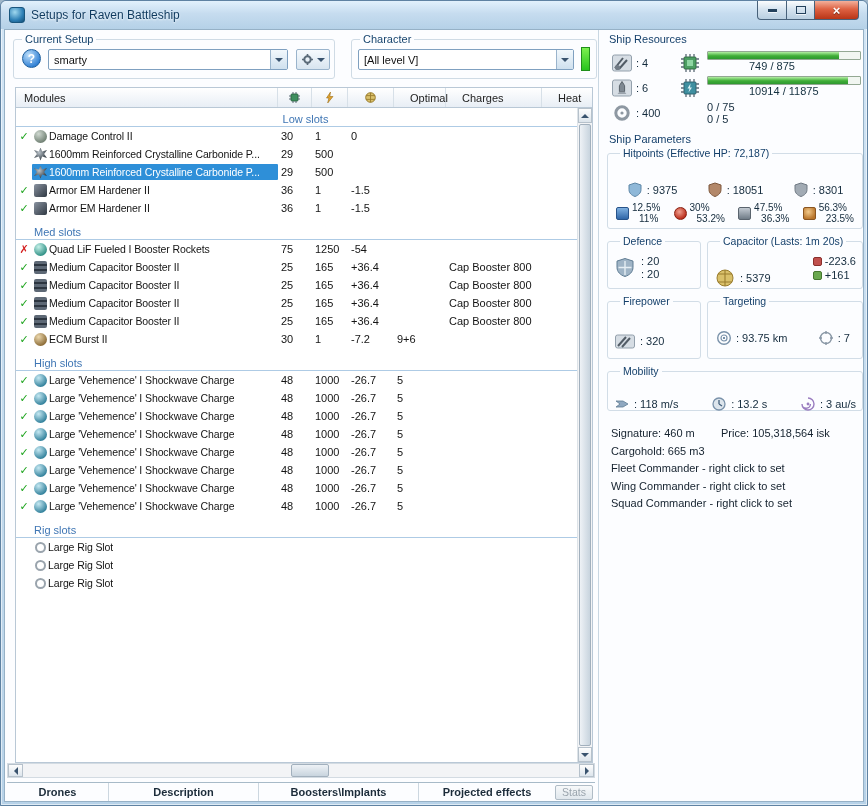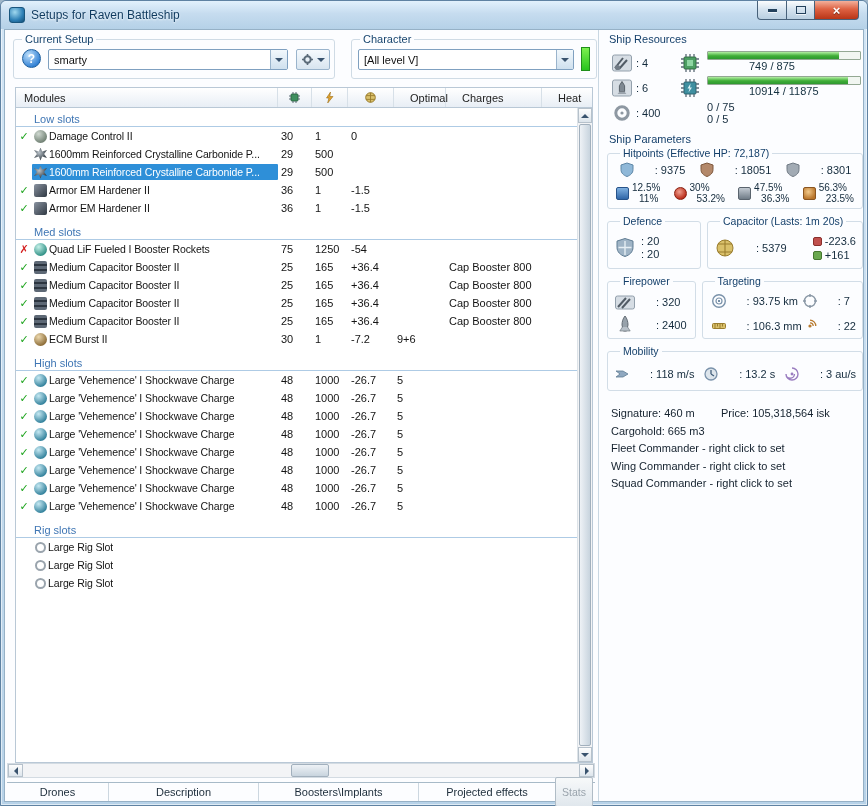--- a/index.html
+++ b/index.html
@@ -39,21 +39,21 @@
   
   .modules-area{position:absolute;left:10px;top:57px;width:578px;height:676px;border:1px solid #b9c8d6;background:#c4b5fd;}
   .thead{position:absolute;top:0;left:0;right:0;height:20px;display:flex;background:linear-gradient(#ffffff,#e8eef5);border-bottom:1px solid #b9c8d6;font-size:11px;color:#222;align-items:stretch;}
   .th{display:flex;align-items:center;border-right:1px solid #d7e0e8;}
   .th.modules{width:262px;padding-left:8px;}
   .th.icon-col{justify-content:center;}
   .w-cpu{width:34px;}.w-pg{width:36px;}.w-cap{width:46px;}.w-opt{width:52px;}.w-chg{width:96px;}.w-heat{flex:1;border-right:none;}
   .th.w-opt,.th.w-chg,.th.w-heat{padding-left:16px;}
   .mlist{position:absolute;top:20px;left:0;right:15px;bottom:0;overflow:hidden;background:#fff;}
   .section-header{height:17px;margin-top:6px;border-bottom:1px solid #aecbe5;display:flex;align-items:flex-end;padding:0 0 1px 18px;color:#3f76b4;font-size:11px;}
-  .section-header.first{margin-top:2px;}
+  .section-header.first{margin-top:2px;justify-content:center;}
   .mrow{display:flex;height:18px;align-items:center;font-size:11px;color:#141414;}
   .c-status{width:16px;text-align:center;font-weight:bold;font-size:11px;flex:none;}
   .c-status.ok{color:#1ba31b;}
   .c-status.err{color:#d42020;}
   .name-zone{width:246px;display:flex;align-items:center;height:16px;flex:none;border-radius:1px;}
   .name-zone.selected{background:#2e8fd8;}
   .name-zone.selected .mname{color:#fff;}
   .mname{padding-left:2px;white-space:nowrap;overflow:hidden;font-size:10.5px;letter-spacing:-0.1px;}
   .cell{padding-left:3px;white-space:nowrap;flex:none;}
   .micon{width:13px;height:13px;margin-left:2px;flex:none;border-radius:2px;}
@@ -68,40 +68,40 @@
   
   .vscroll{position:absolute;top:20px;right:0;bottom:0;width:15px;background:#f3f4f6;border-left:1px solid #dde3e8;display:flex;flex-direction:column;align-items:stretch;}
   .sbtn{height:15px;flex:none;background:linear-gradient(#fdfdfd,#dde5ec);border:1px solid #b6c1cb;display:flex;align-items:center;justify-content:center;}
   .sthumb{flex:1;margin:1px 1px;background:linear-gradient(90deg,#eef2f6,#c8d4de);border:1px solid #a2b0bd;border-radius:2px;}
   .hscroll{position:absolute;left:2px;top:733px;width:588px;height:15px;background:#f3f4f6;border:1px solid #d3dbe2;display:flex;}
   .hbtn{width:15px;height:100%;flex:none;background:linear-gradient(#fdfdfd,#dde5ec);border:1px solid #b6c1cb;display:flex;align-items:center;justify-content:center;}
   .htrack{position:relative;flex:1;}
   .hthumb{position:absolute;left:268px;top:0;width:38px;height:13px;background:linear-gradient(#eef2f6,#c8d4de);border:1px solid #a2b0bd;border-radius:2px;}
   
   .bottom-bar{position:absolute;left:2px;top:752px;width:588px;height:19px;border-top:1px solid #a7bac8;display:flex;align-items:center;font-size:11px;color:#1c2c3a;background:#fcfdff;}
-  .tab{height:100%;display:flex;align-items:center;justify-content:center;border-right:1px solid #ccd7e0;}
+  .tab{height:100%;display:flex;align-items:center;justify-content:center;border-right:1px solid #ccd7e0;font-weight:bold;}
   .tab.t0{width:102px;}.tab.t1{width:150px;}.tab.t2{width:160px;}.tab.t3{width:136px;border-right:none;}
   .stats-cell{flex:1;display:flex;justify-content:flex-end;padding-right:2px;}
-  .stats-btn{width:38px;height:30px;border:1px solid #b0bcc6;background:linear-gradient(#f7f9fa,#e0e7ed);color:#9aa4ad;display:flex;align-items:center;justify-content:center;font-size:10.5px;border-radius:2px;}
+  .stats-btn{width:38px;height:15px;border:1px solid #b0bcc6;background:linear-gradient(#f7f9fa,#e0e7ed);color:#9aa4ad;display:flex;align-items:center;justify-content:center;font-size:10.5px;border-radius:2px;}
   
   .right-panel{position:absolute;left:600px;top:3px;width:260px;bottom:2px;font-size:11px;color:#142b3d;}
   .rp-title{color:#15406b;margin:0 0 6px 4px;}
   .res-grid{display:grid;grid-template-columns:62px 26px 1fr;column-gap:4px;row-gap:1px;align-items:center;margin-left:6px;margin-right:4px;}
   .res-left{display:flex;align-items:center;gap:3px;}
   .pbar{height:9px;border:1px solid #93a893;background:#f1f6f1;border-radius:1px;overflow:hidden;}
   .pfill{height:100%;background:linear-gradient(#b4efa4,#3fae37 55%,#2e9830);}
   .bar-text{font-size:11px;color:#14303f;padding:0 0 3px 42px;}
   .row3-extra{display:flex;align-items:flex-start;flex-direction:column;}
   .row3-extra .sp{flex:1;}
   .rp-params-title{color:#15406b;margin:8px 0 8px 4px;}
   .pbox{position:relative;border:1px solid #d2dde7;border-radius:3px;background:#fcfdff;}
   .pbox-label{position:absolute;top:-7px;left:12px;background:#fcfdff;padding:0 3px;color:#15406b;font-size:10.5px;white-space:nowrap;}
   .hp-box{margin:4px 2px 0 2px;padding:8px 4px 4px 4px;}
   .hp-main{display:flex;justify-content:space-around;align-items:center;margin-bottom:4px;}
-  .stat{display:flex;align-items:center;gap:20px;white-space:nowrap;}
+  .stat{display:flex;align-items:center;gap:4px;white-space:nowrap;margin-top:20px;}
   .hp-resists{display:flex;justify-content:space-between;align-items:center;padding:0 4px;}
   .rcell{display:flex;align-items:center;gap:3px;}
   .rstack{display:flex;flex-direction:column;font-size:10px;line-height:11px;}
   .rstack .b{padding-left:7px;}
   .resist-icon{width:13px;height:13px;border-radius:2px;flex:none;}
   .r-em{background:linear-gradient(#7fb0e0,#2f66a8);border:1px solid #27538a;}
   .r-th{background:radial-gradient(circle at 40% 35%,#f0a090,#b82a18 75%);border:1px solid #8a1f10;border-radius:50%;}
   .r-ki{background:linear-gradient(#c2cad2,#6f7b86);border:1px solid #5a646e;}
   .r-ex{background:radial-gradient(circle at 40% 35%,#f2c98a,#b8742a 75%);border:1px solid #8a5520;}
   .pbox-row{display:flex;gap:6px;margin:12px 2px 0 2px;}

